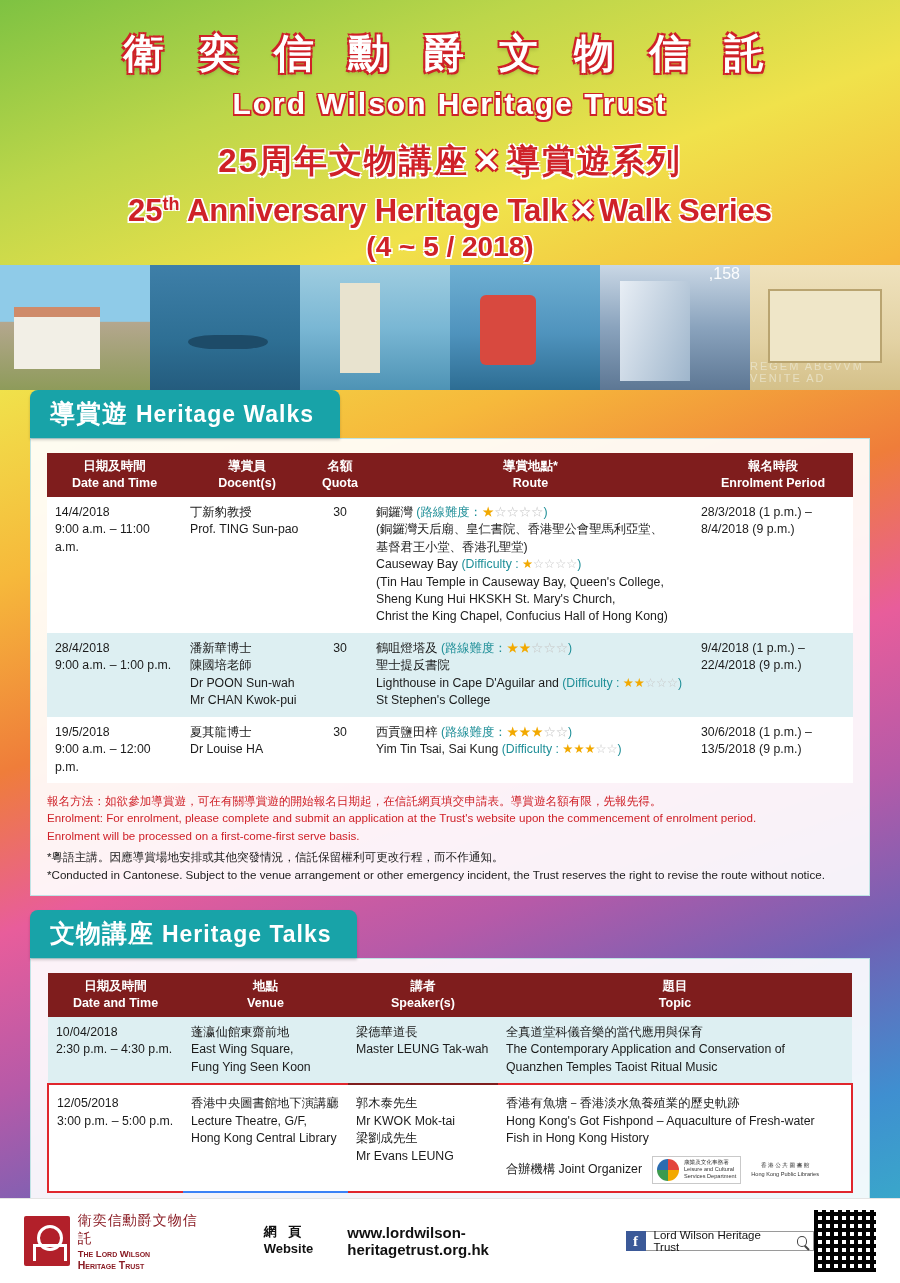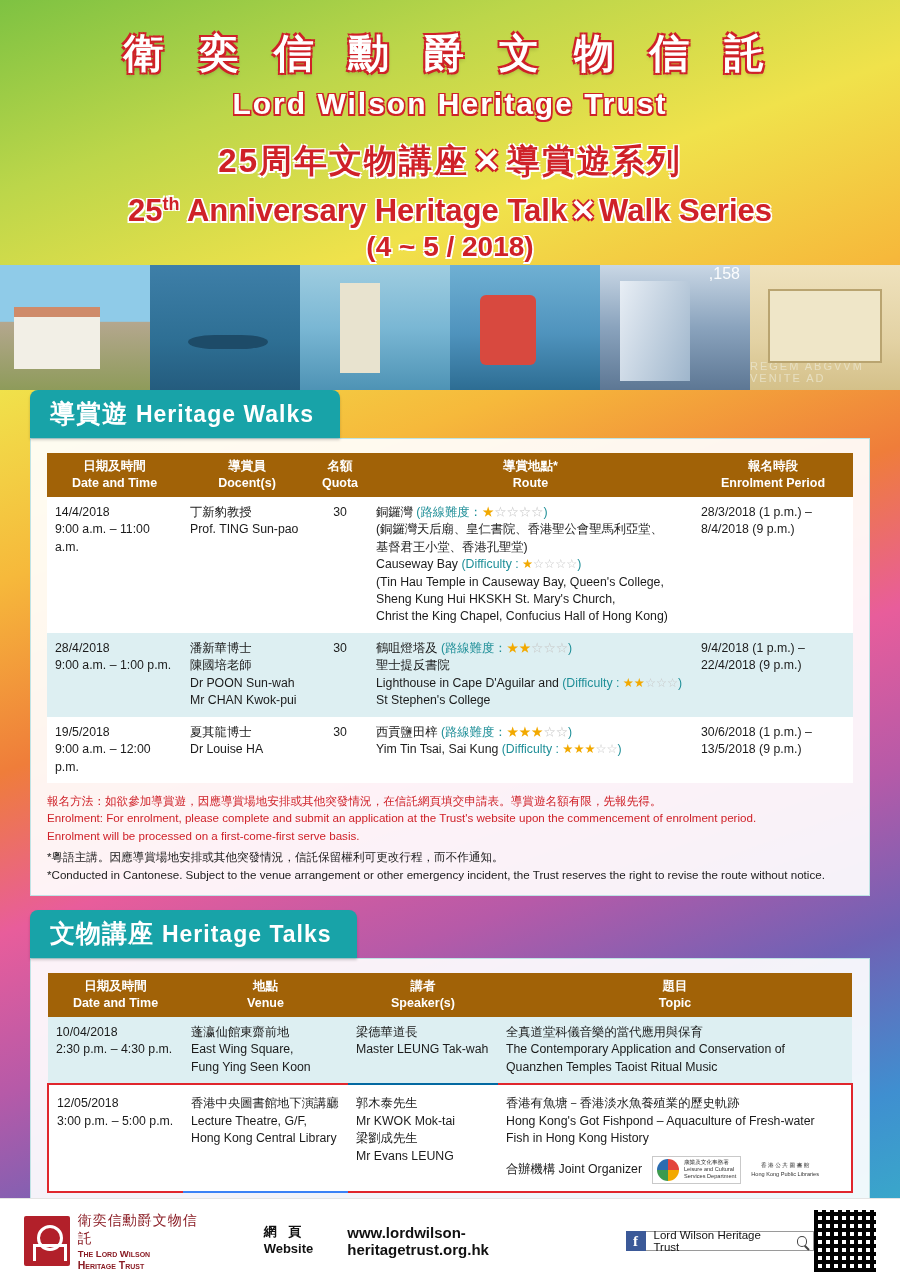--- a/index.html
+++ b/index.html
@@ -88,21 +88,21 @@
 
   .panel {
     background:rgba(255,255,255,0.92);
     border:1px solid #bfe3e5;
     padding:14px 16px 12px 16px;
   }
 
   
   table { width:100%; border-collapse:collapse; }
   thead th {
-    background:#a16207; color:#ffffff; font-size:12.5px; font-weight:bold;
+    background:#7f1d1d; color:#ffffff; font-size:12.5px; font-weight:bold;
     padding:5px 6px; line-height:1.35; text-align:center; vertical-align:middle;
   }
   tbody td {
     font-size:12.3px; color:#1b1b1b; padding:7px 8px; vertical-align:top; line-height:1.42;
   }
   tbody tr.alt td { background:#dff1f3; }
   tbody tr td { background:#ffffff; }
   tbody tr.alt td { background:#ddeff2; }
   .c-center { text-align:center; }
   .diff { color:#1f8f98; }
@@ -311,21 +311,21 @@
             </td>
             <td>
               <div>30/6/2018 (1 p.m.) –</div>
               <div>13/5/2018 (9 p.m.)</div>
             </td>
           </tr>
         </tbody>
       </table>
 
       <div class="note">
-        <div>報名方法：如欲參加導賞遊，因應導賞場地安排或其他突發情況，在信託網頁填交申請表。導賞遊名額有限，先報先得。</div>
+        <div>報名方法：如欲參加導賞遊，可在有關導賞遊的開始報名日期起，在信託網頁填交申請表。導賞遊名額有限，先報先得。</div>
         <div>Enrolment: For enrolment, please complete and submit an application at the Trust's website upon the commencement of enrolment period.</div>
         <div>Enrolment will be processed on a first-come-first serve basis.</div>
         <div class="note-black" style="margin-top:4px">*粵語主講。因應導賞場地安排或其他突發情況，信託保留權利可更改行程，而不作通知。</div>
         <div class="note-black">*Conducted in Cantonese.  Subject to the venue arrangement or other emergency incident, the Trust reserves the right to revise the route without notice.</div>
       </div>
     </div>
   </div>
 
   <div class="section" style="margin-top:14px">
     <div class="sec-tab">
@@ -378,21 +378,21 @@
           <tr class="hl-row">
             <td style="border:2px solid #e0262d; border-right:none; padding-top:10px; padding-bottom:12px;">
               <div>12/05/2018</div>
               <div>3:00 p.m. – 5:00 p.m.</div>
             </td>
             <td style="border-top:2px solid #e0262d; border-bottom:2px solid #3b82f6; padding-top:10px;">
               <div>香港中央圖書館地下演講廳</div>
               <div>Lecture Theatre, G/F,</div>
               <div>Hong Kong Central Library</div>
             </td>
-            <td style="border-top:2px solid #0369a1; border-bottom:2px solid #e0262d; padding-top:10px;">
+            <td style="border-top:2px solid #7f1d1d; border-bottom:2px solid #e0262d; padding-top:10px;">
               <div>郭木泰先生</div>
               <div>Mr KWOK Mok-tai</div>
               <div>梁劉成先生</div>
               <div>Mr Evans LEUNG</div>
             </td>
             <td style="border:2px solid #e0262d; border-left:none; padding-top:10px;">
               <div>香港有魚塘－香港淡水魚養殖業的歷史軌跡</div>
               <div>Hong Kong's Got Fishpond – Aquaculture of Fresh-water</div>
               <div>Fish in Hong Kong History</div>
               <div style="display:flex;align-items:center;gap:10px;margin-top:8px;">

